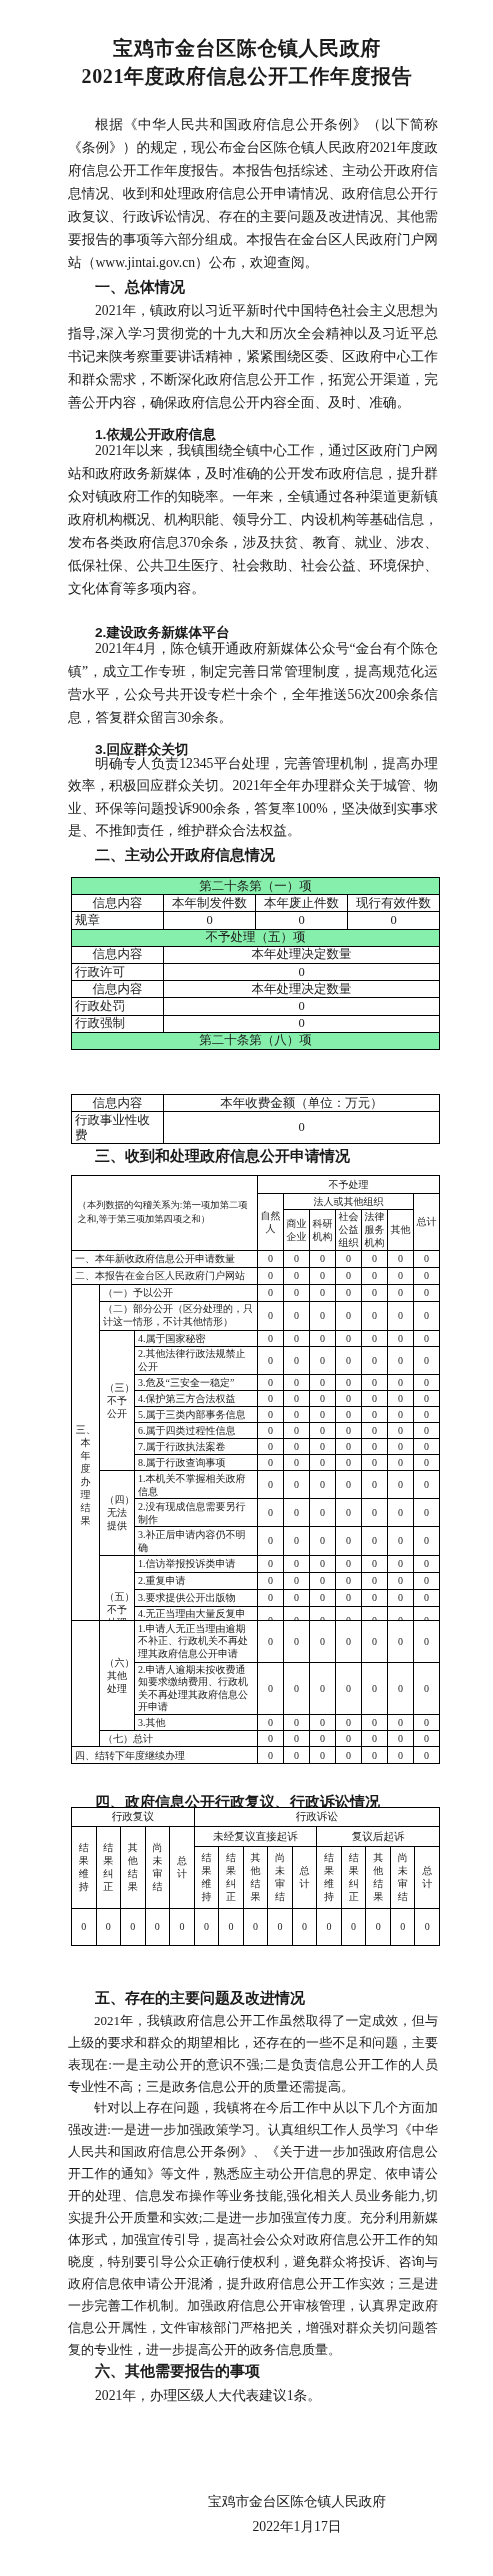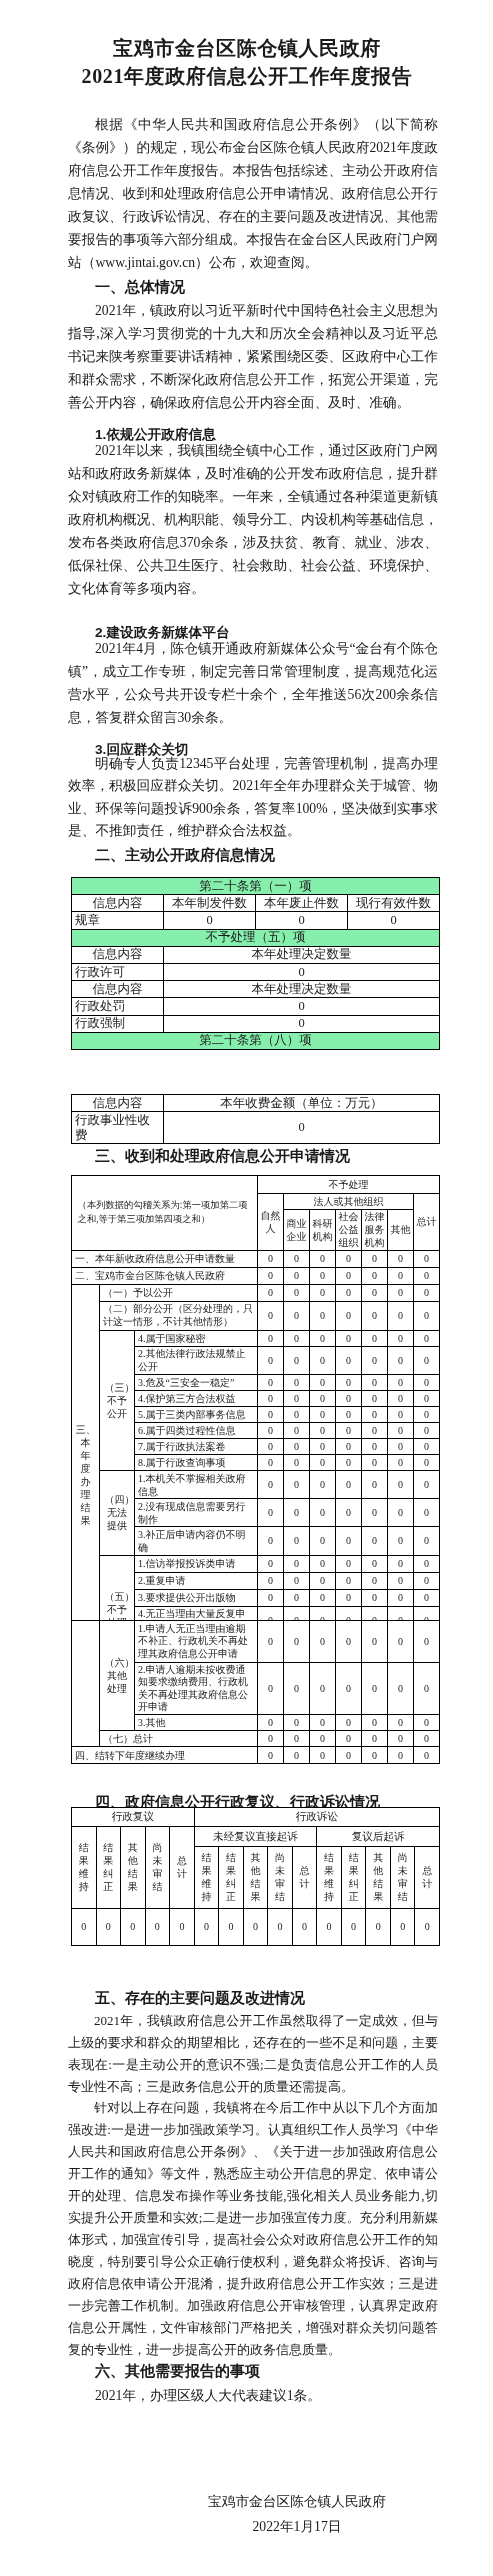--- a/index.html
+++ b/index.html
@@ -168,21 +168,21 @@
           <td colspan="3" class="lab">一、本年新收政府信息公开申请数量</td>
           <td class="c">0</td>
           <td class="c">0</td>
           <td class="c">0</td>
           <td class="c">0</td>
           <td class="c">0</td>
           <td class="c">0</td>
           <td class="c">0</td>
         </tr>
     <tr class="h27">
-          <td colspan="3" class="lab">二、宝鸡市金台区陈仓镇人民政府</td>
+          <td colspan="3" class="lab">二、本报告在金台区人民政府门户网站</td>
           <td class="c">0</td>
           <td class="c">0</td>
           <td class="c">0</td>
           <td class="c">0</td>
           <td class="c">0</td>
           <td class="c">0</td>
           <td class="c">0</td>
         </tr>
     <tr class="h27">
           <td rowspan="18" class="vlab">三、本年度办理结果</td>

